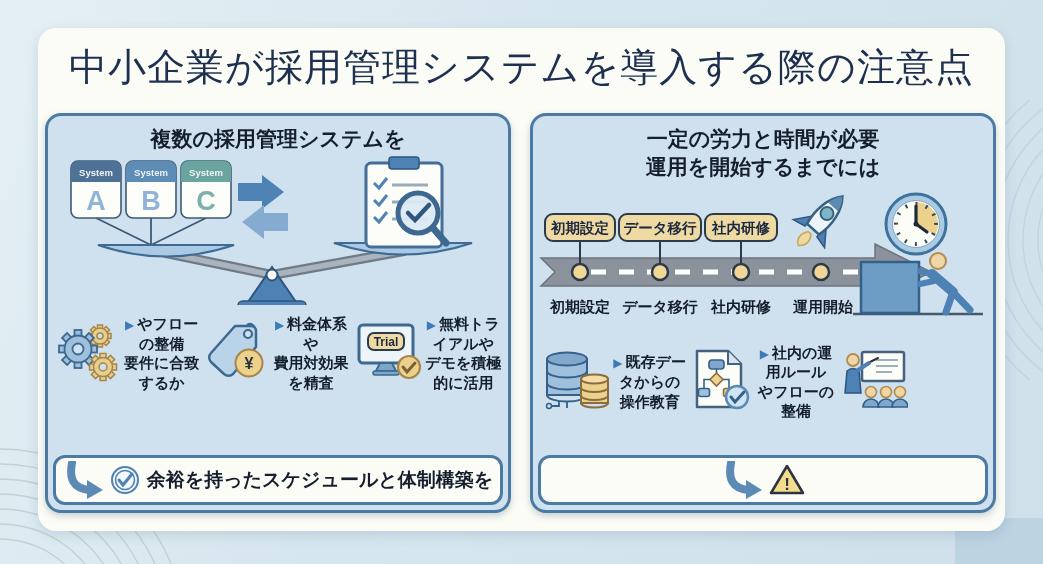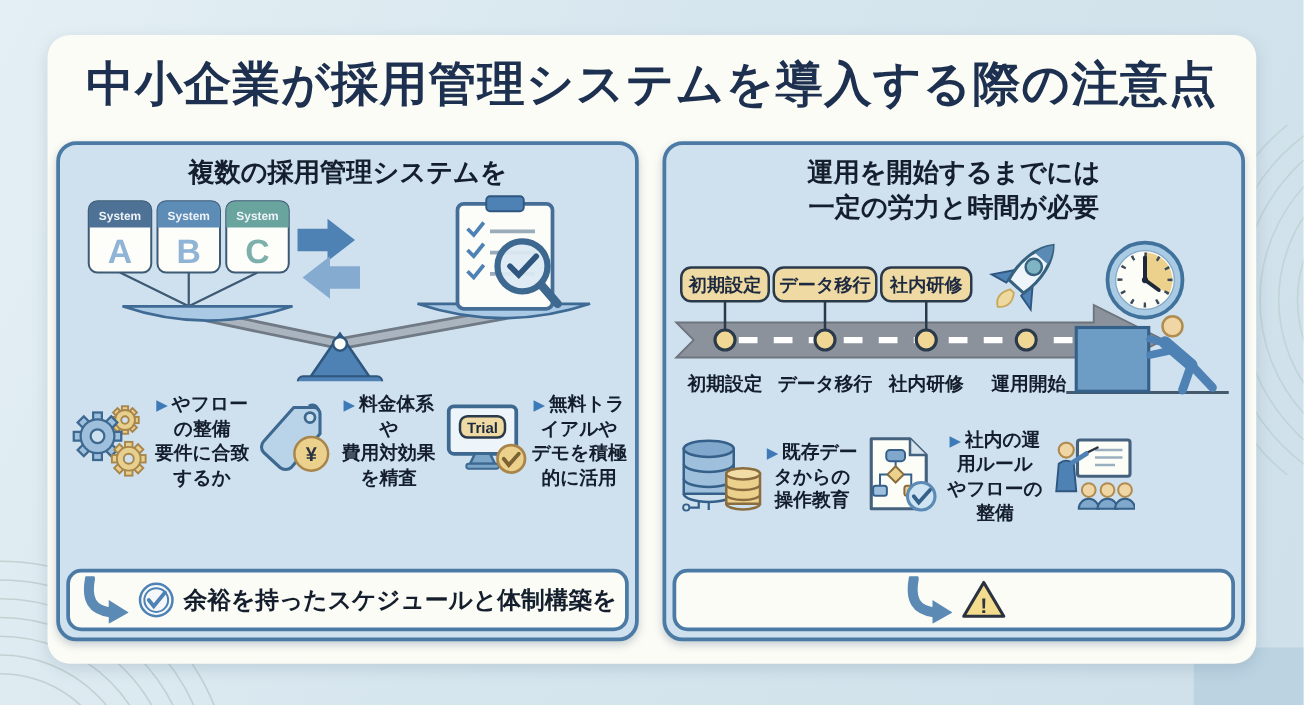--- a/index.html
+++ b/index.html
@@ -5,21 +5,21 @@
   html,body{margin:0;padding:0;}
   .stage{position:relative;width:1043px;height:564px;overflow:hidden;
     background:linear-gradient(115deg,#e4eff4 0%,#d6e6ee 45%,#cfe0ea 100%);
     font-family:"Liberation Sans","DejaVu Sans",sans-serif;}
   .deco{position:absolute;pointer-events:none;}
   .corner-br{position:absolute;right:0;bottom:0;width:88px;height:46px;
     background:#b7d0e0;opacity:.8;border-radius:14px 0 0 0;}
   .sheet{position:absolute;left:38px;top:28px;width:967px;height:503px;
     background:#fcfcf6;border-radius:18px;box-shadow:0 4px 12px rgba(70,100,130,.18);}
   .title{position:absolute;top:14px;left:0;right:0;text-align:center;
-    font-size:38px;font-weight:700;color:#1d3050;letter-spacing:1px;}
+    font-size:38px;font-weight:400;color:#1d3050;letter-spacing:1px;}
   .panel{position:absolute;top:85px;width:466px;height:400px;background:#cfe1ef;
     border:3px solid #4b7ba5;border-radius:16px;box-shadow:0 3px 7px rgba(60,90,120,.28);
     box-sizing:border-box;}
   .panel-left{left:7px;}
   .panel-right{left:492px;}
   .panel-heading{margin-top:9px;text-align:center;font-size:21px;font-weight:800;
     color:#141e2c;line-height:1.35;}
   .illus{display:flex;justify-content:flex-start;margin-top:2px;height:150px;}
   .items{display:flex;justify-content:space-between;padding:0 6px;margin-top:4px;}
   .item{width:152px;display:flex;flex-direction:row;align-items:center;}
@@ -210,22 +210,22 @@
           <circle cx="15" cy="15" r="13" fill="#f4f8fb" stroke="#4e81b4" stroke-width="2"></circle>
           <circle cx="15" cy="15" r="9.5" fill="none" stroke="#4e81b4" stroke-width="1.6"></circle>
           <path d="M9,15 l4,5 l9,-11" stroke="#4e81b4" stroke-width="3" fill="none" stroke-linecap="round"></path>
         </svg>
         <span>余裕を持ったスケジュールと体制構築を</span>
       </div>
     </div>
 
     <div class="panel panel-right">
       <div class="panel-heading">
+        <div>一定の労力と時間が必要</div>
         <div>運用を開始するまでには</div>
-        <div>一定の労力と時間が必要</div>
       </div>
 
       <div class="illus">
         <svg width="452" height="150" viewBox="0 0 452 150">
 
           <polygon points="8,74 342,74 342,60 398,88 342,116 342,102 8,102 22,88" fill="#8b929c" stroke="#6d747e" stroke-width="1.5"></polygon>
           <line x1="58" y1="88" x2="330" y2="88" stroke="#ffffff" stroke-width="5" stroke-dasharray="15 13"></line>
 
           <line x1="47" y1="57" x2="47" y2="80" stroke="#2b3a4a" stroke-width="2"></line>
           <line x1="127" y1="57" x2="127" y2="80" stroke="#2b3a4a" stroke-width="2"></line>

